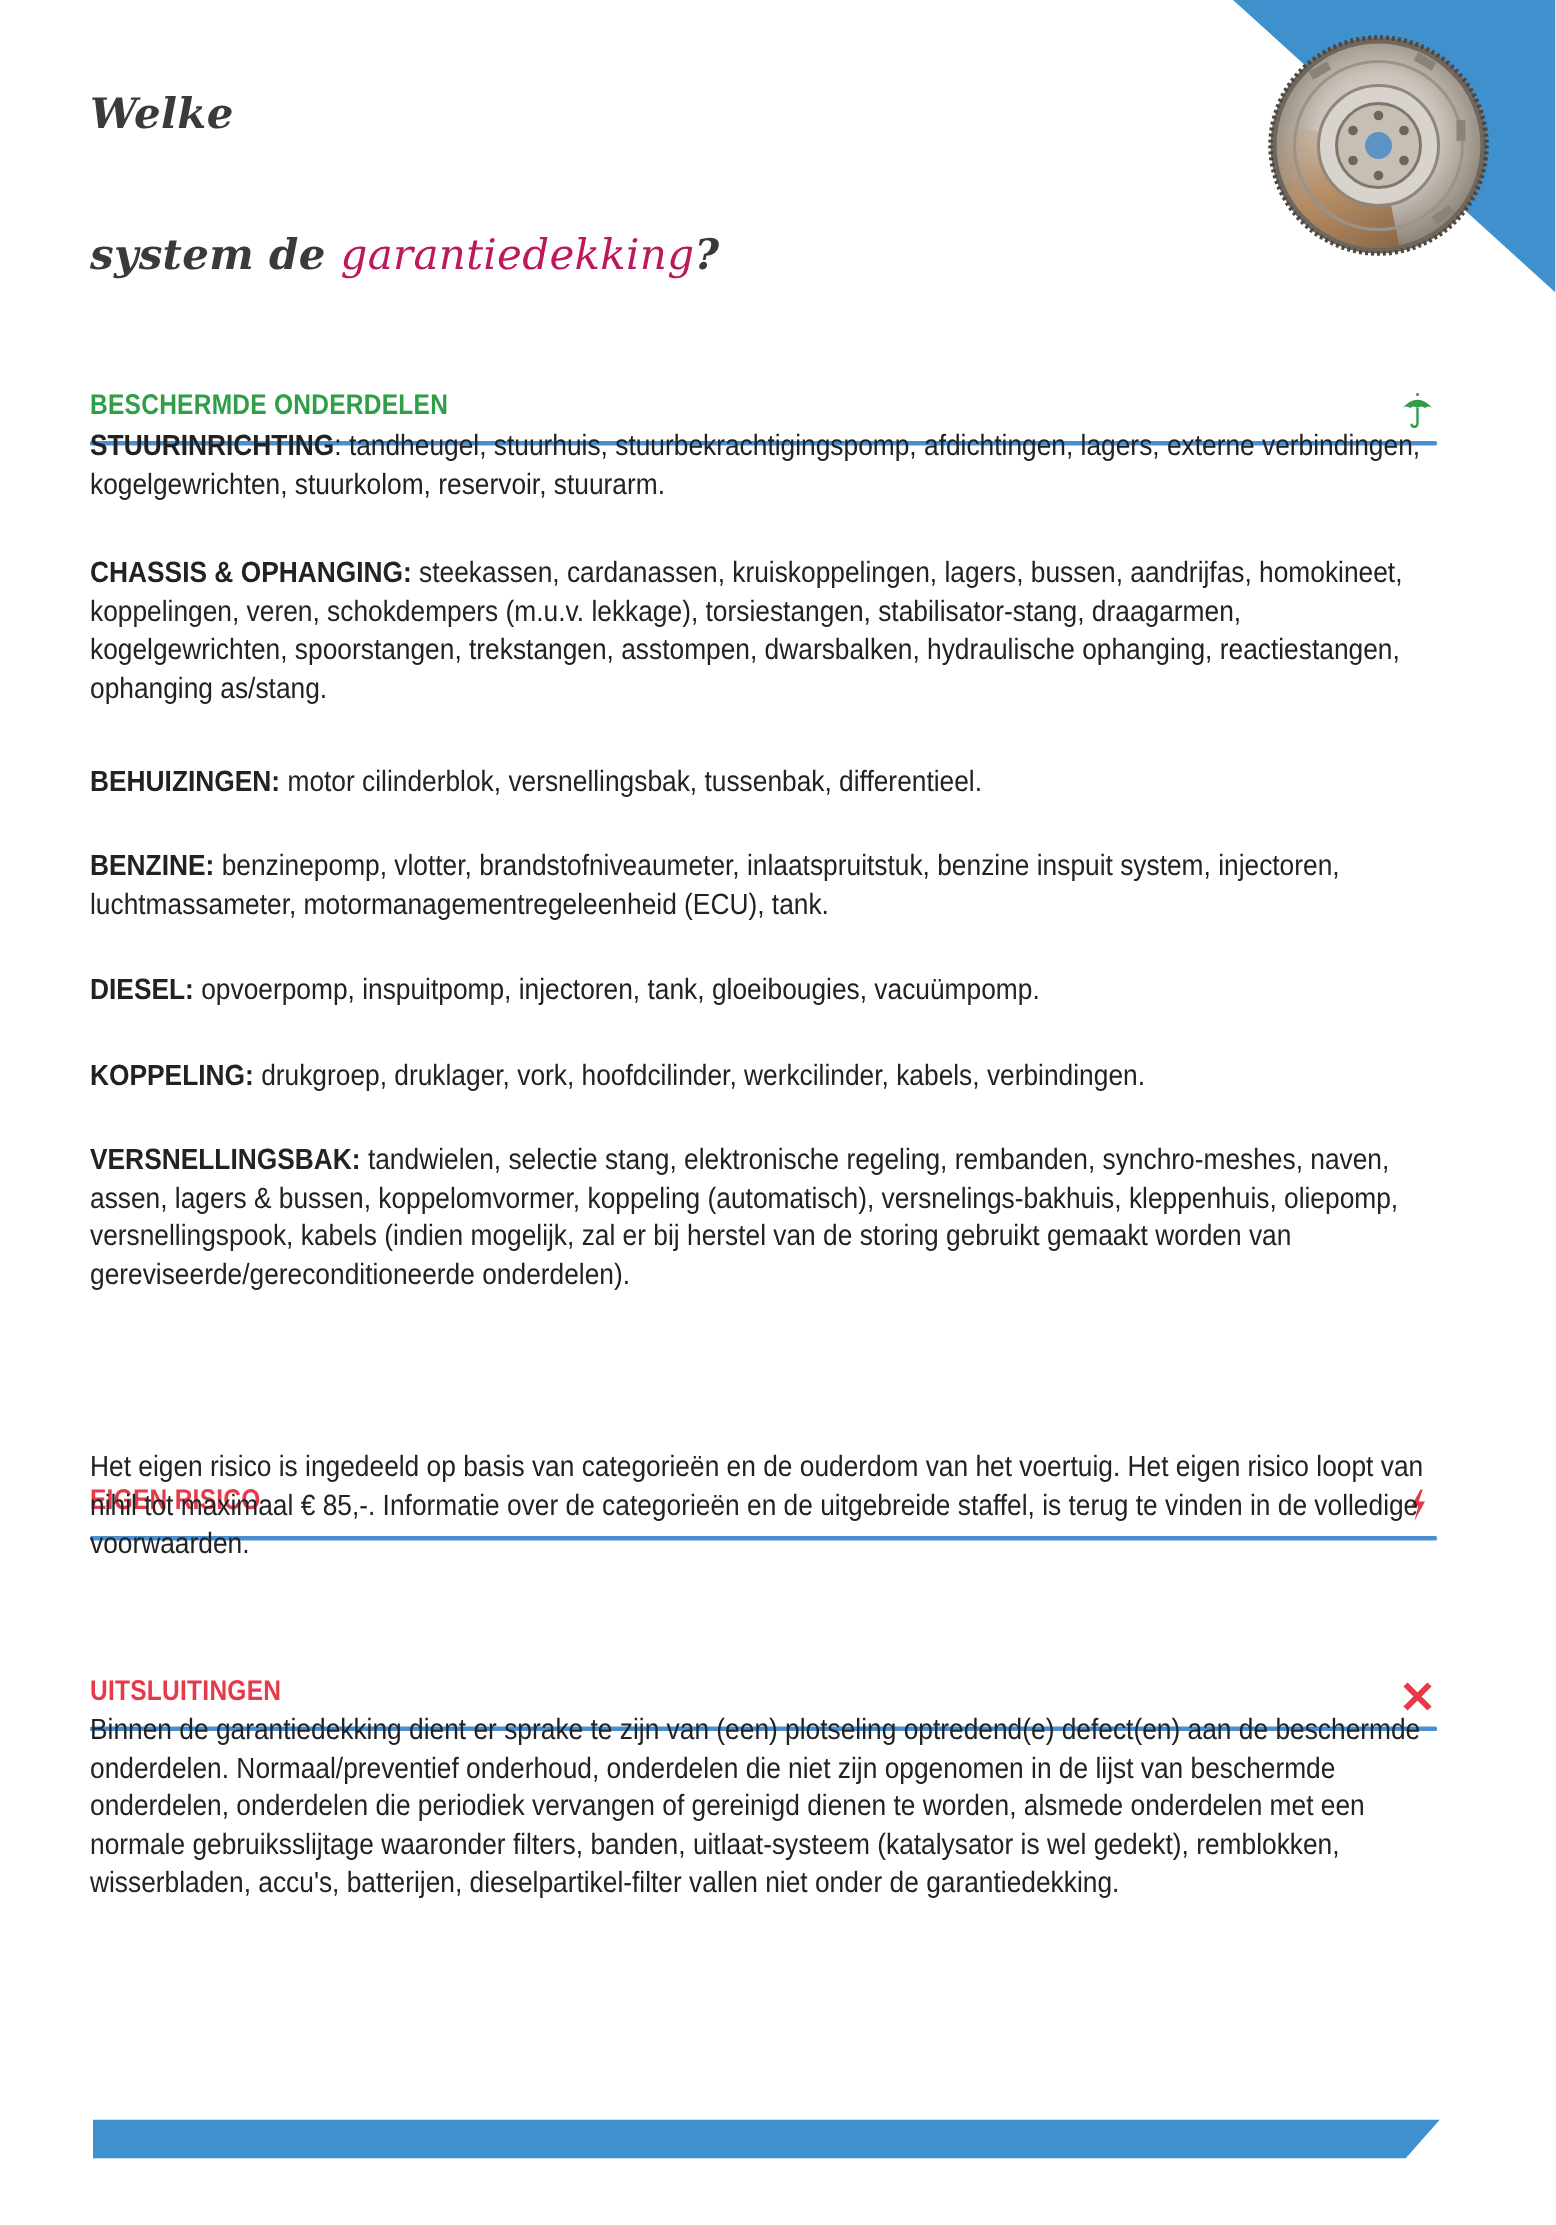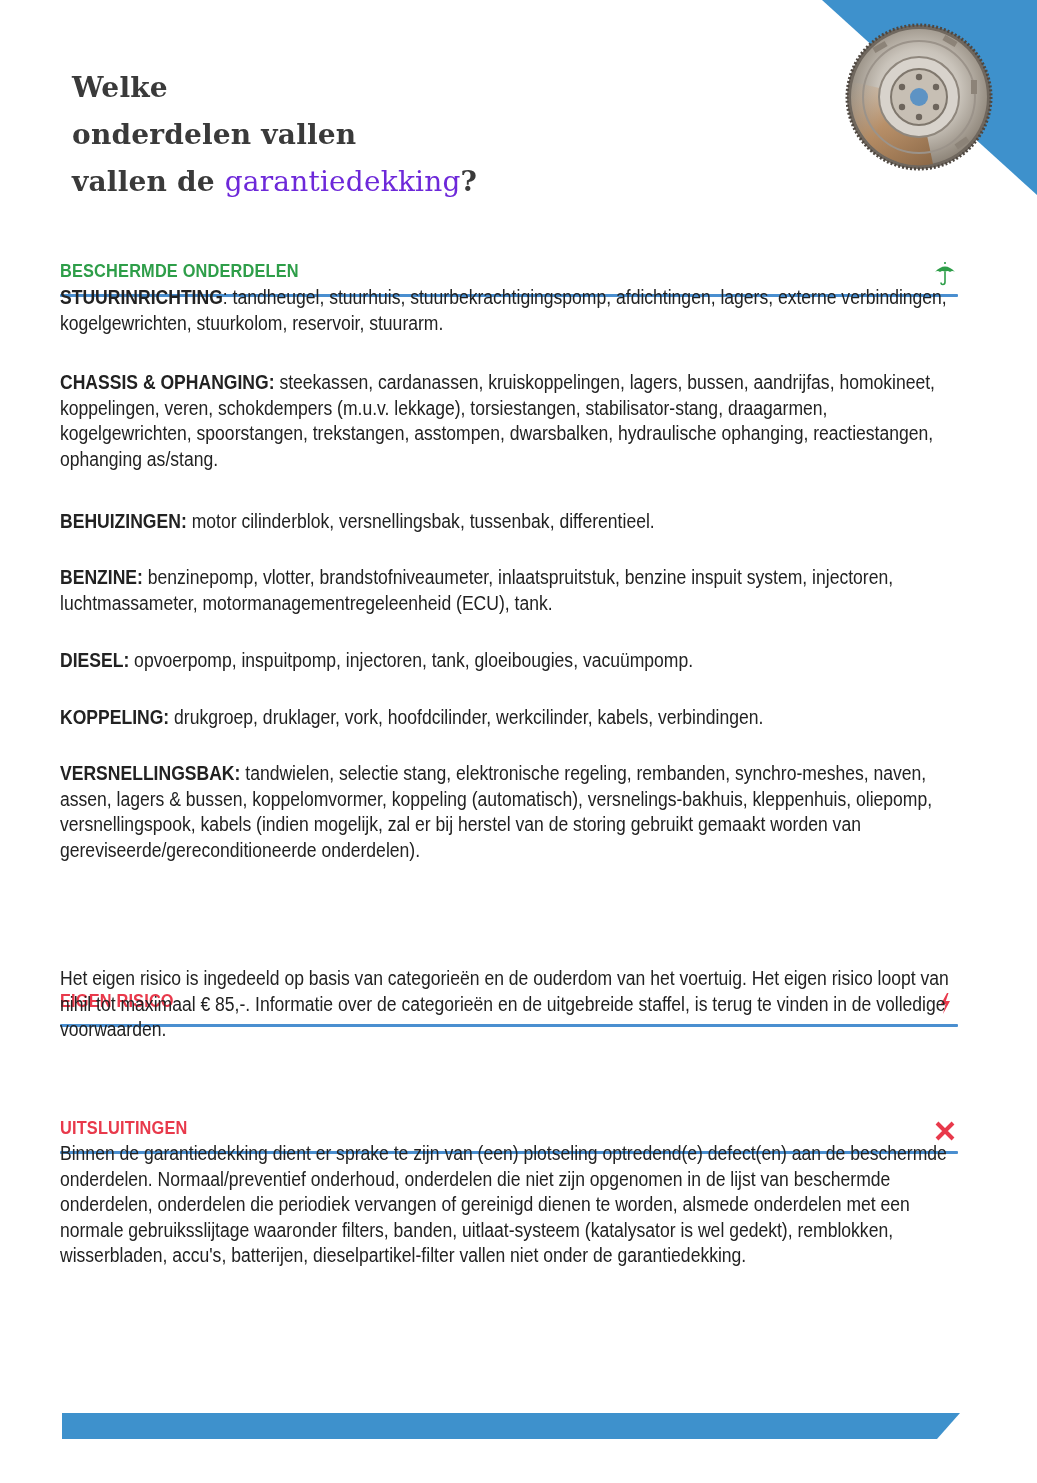--- a/index.html
+++ b/index.html
@@ -30,30 +30,31 @@
       position: absolute;
       left: 843px;
       top: 22px;
       width: 152px;
       height: 150px;
     }
     .title {
       position: absolute;
       left: 60px;
       top: 52px;
-      margin: 12px;
+      margin: 0;
       font-family: "DejaVu Serif", serif;
       font-weight: bold;
       font-size: 28px;
       line-height: 47px;
       color: #3a3a3a;
       letter-spacing: 0.2px;
+      font-style: italic;
     }
     .title .accent {
-      color: #6d28d9;
+      color: #be185d;
       font-weight: normal;
       font-family: "DejaVu Serif", serif;
     }
     .section-header {
       position: absolute;
       left: 60px;
       width: 898px;
       height: 30px;
       margin-top: 30px;
     }
@@ -149,22 +150,22 @@
   <g fill="#8c8378">
     <rect x="100" y="16" width="14" height="6" transform="rotate(30 107 19)"></rect>
     <rect x="128" y="58" width="6" height="14"></rect>
     <rect x="112" y="118" width="14" height="6" transform="rotate(-35 119 121)"></rect>
     <rect x="30" y="22" width="14" height="6" transform="rotate(-30 37 25)"></rect>
   </g>
 </svg>
 
 <h1 class="title">
   <span>Welke</span><br>
-  <span>onderdelen vallen</span><br>
-  <span>vallen de </span><span class="accent">garantiedekking</span><span>?</span>
+  <br>
+  <span>system de </span><span class="accent">garantiedekking</span><span>?</span>
 </h1>
 
 <div class="section-header" style="top:230px;">
   <span class="label green">BESCHERMDE ONDERDELEN</span>
   <svg class="icon" viewBox="0 0 26 26">
     <path d="M3 12 Q13 1 23 12 Q20.5 10 18 12 Q15.5 10 13 12 Q10.5 10 8 12 Q5.5 10 3 12 Z" fill="#2e9e49"></path>
     <line x1="13" y1="4" x2="13" y2="2" stroke="#2e9e49" stroke-width="1.6"></line>
     <path d="M13 12 L13 22 Q13 24.5 10.8 24.5 Q9 24.5 9 22.5" fill="none" stroke="#2e9e49" stroke-width="1.6"></path>
   </svg>
   <div class="rule"></div>

